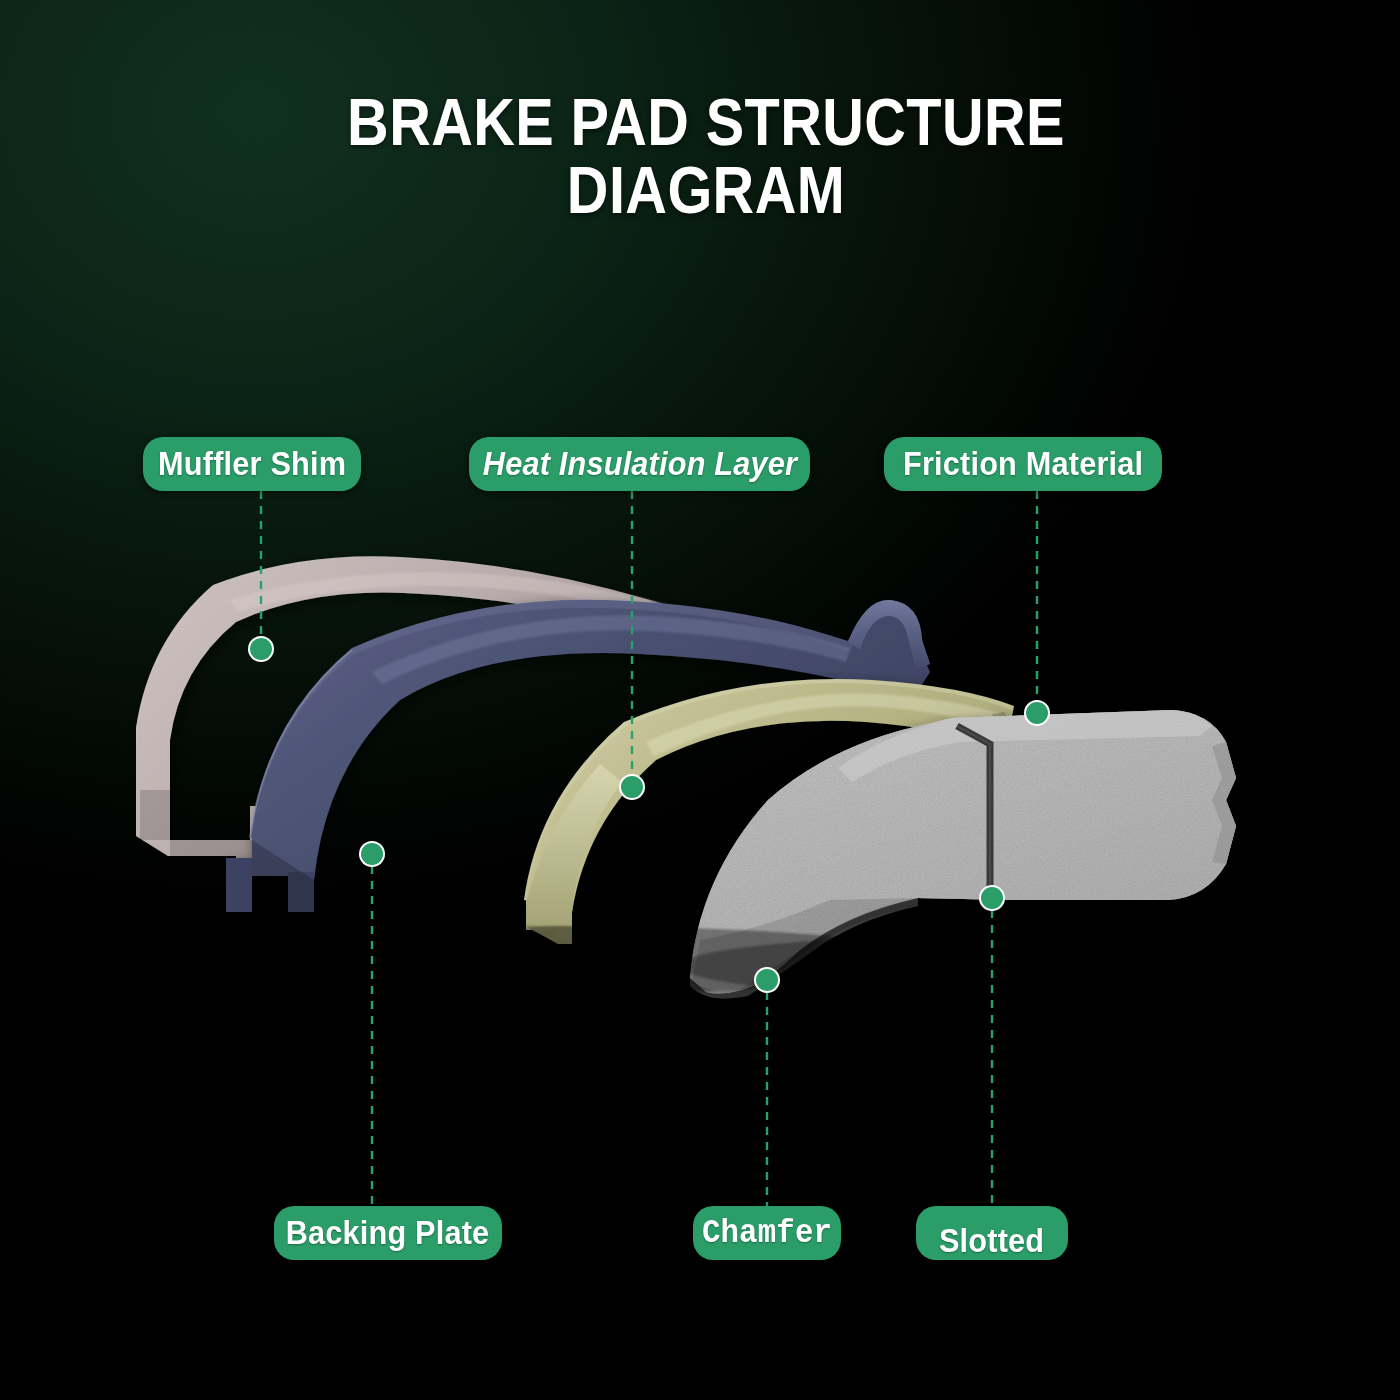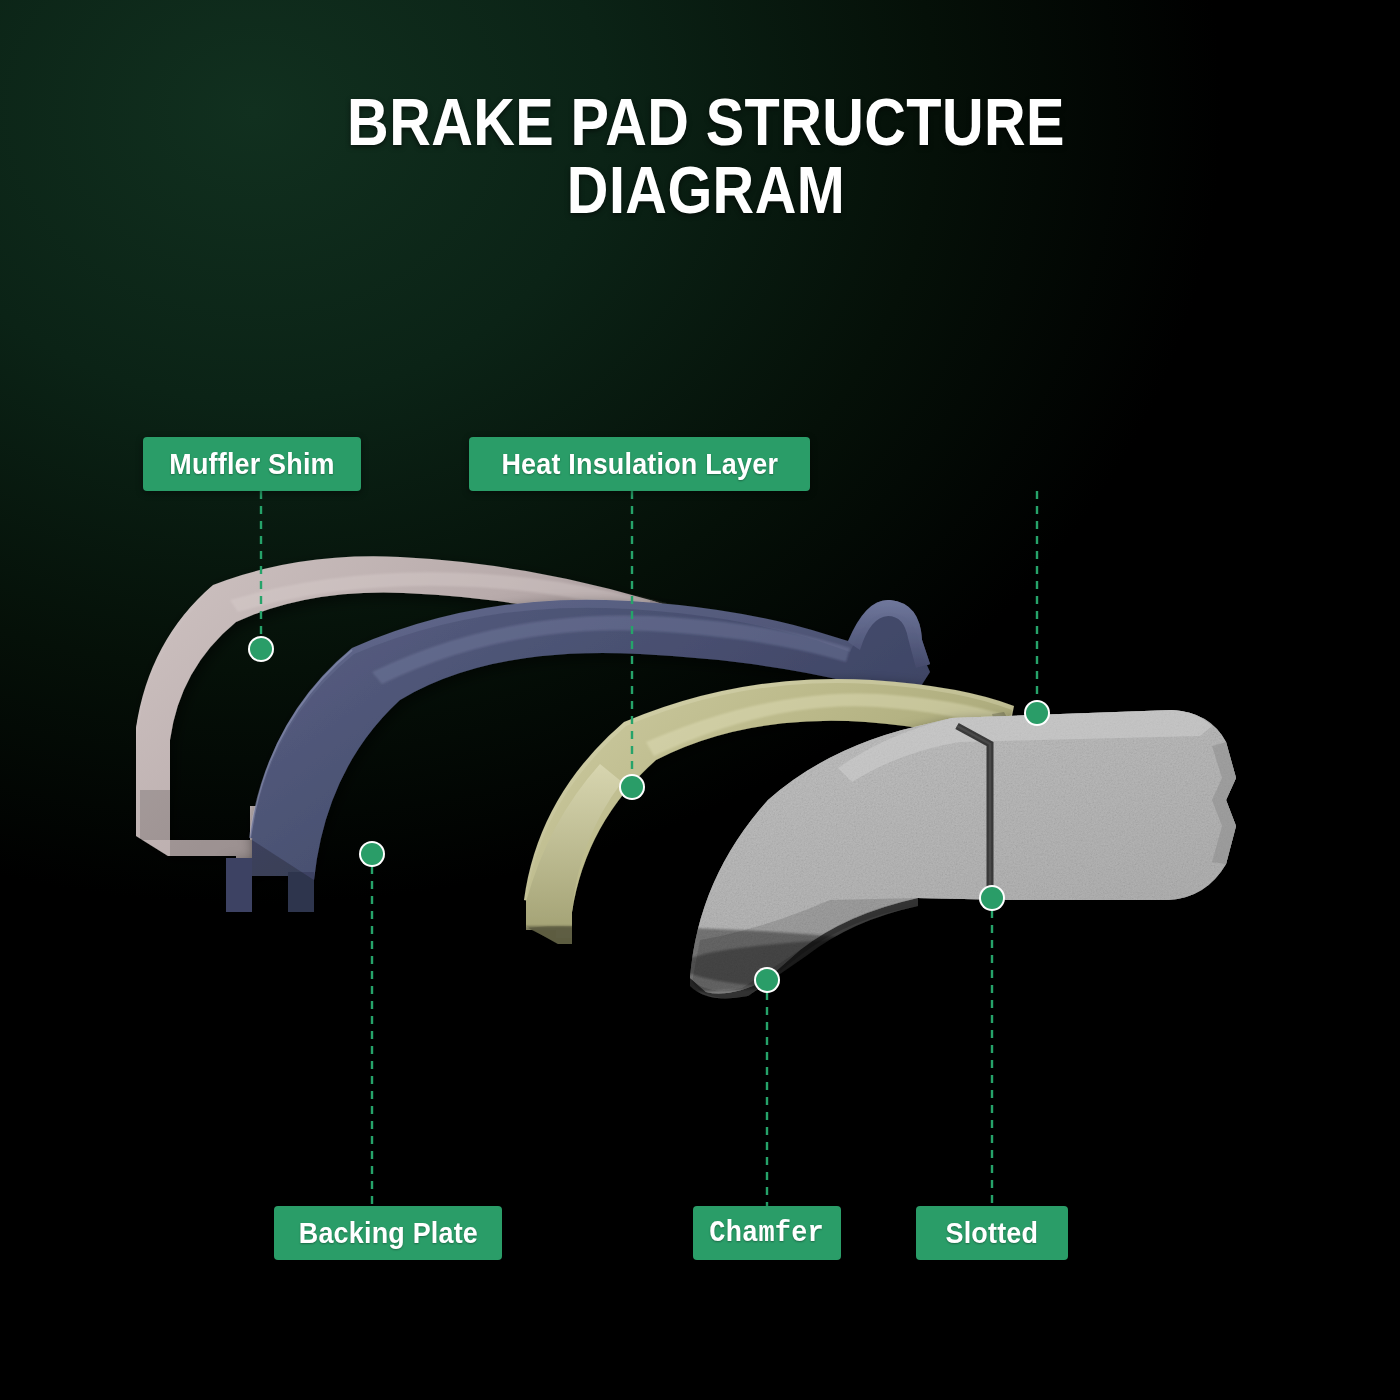--- a/index.html
+++ b/index.html
@@ -30,26 +30,26 @@
     white-space:pre-line;
   }
 
   
   #art{position:absolute;left:0;top:0;width:1400px;height:1400px;}
 
   
   .pill{
     position:absolute;
     background:#2a9d68;
-    border-radius:4px;
+    border-radius:20px;
     color:#fff;
     display:flex;align-items:center;justify-content:center;
     font-weight:700;
     font-family:"Liberation Sans Narrow","Liberation Sans","DejaVu Sans Condensed",sans-serif;
-    font-size:29px;
+    font-size:33px;
     letter-spacing:.2px;
     white-space:nowrap;
     padding:0 22px;
     height:54px;
     box-shadow:0 2px 7px rgba(0,0,0,.45);
     text-shadow:0 1px 2px rgba(0,0,0,.32);
     box-sizing:border-box;
   }
   .pill span{transform:scaleX(0.93);display:block;}
 
@@ -280,26 +280,29 @@
         <circle cx="767" cy="980" r="11" fill="#2a9d68"></circle>
         <line x1="992" y1="910" x2="992" y2="1206" stroke="#26a36a" stroke-width="2.4" stroke-dasharray="8 7"></line>
         <circle cx="992" cy="898" r="13" fill="#ffffff"></circle>
         <circle cx="992" cy="898" r="11" fill="#2a9d68"></circle>
       </g>
   </svg>
 
   <div class="pill" style="left: 143px; top: 437px; width: 218px; background: rgb(42, 157, 104);">
     <span>Muffler Shim</span>
   </div>
-  <div class="pill" style="left: 469px; top: 437px; width: 341px; background: rgb(42, 157, 104);">
+  <div class="pill" style="left: 469px; top: 437px; width: 341px; background: rgb(42, 157, 104); font-style: italic;">
     <span>Heat Insulation Layer</span>
+  </div>
+  <div class="pill" style="left: 884px; top: 437px; width: 278px; background: rgb(42, 157, 104);">
+    <span>Friction Material</span>
   </div>
   <div class="pill" style="left: 258px; top: 1206px; width: 228px; background: rgb(42, 157, 104); margin-left: 16px;">
     <span>Backing Plate</span>
   </div>
   <div class="pill" style="left: 693px; top: 1206px; width: 148px; background: rgb(42, 157, 104); font-family: Liberation Mono, monospace;">
     <span>Chamfer</span>
   </div>
-  <div class="pill" style="left: 916px; top: 1206px; width: 152px; background: rgb(42, 157, 104);">
+  <div class="pill" style="left: 916px; top: 1206px; width: 152px; background: rgb(42, 157, 104); align-items: flex-end;">
     <span>Slotted</span>
   </div>
 
 </div>
 
 </body></html>

